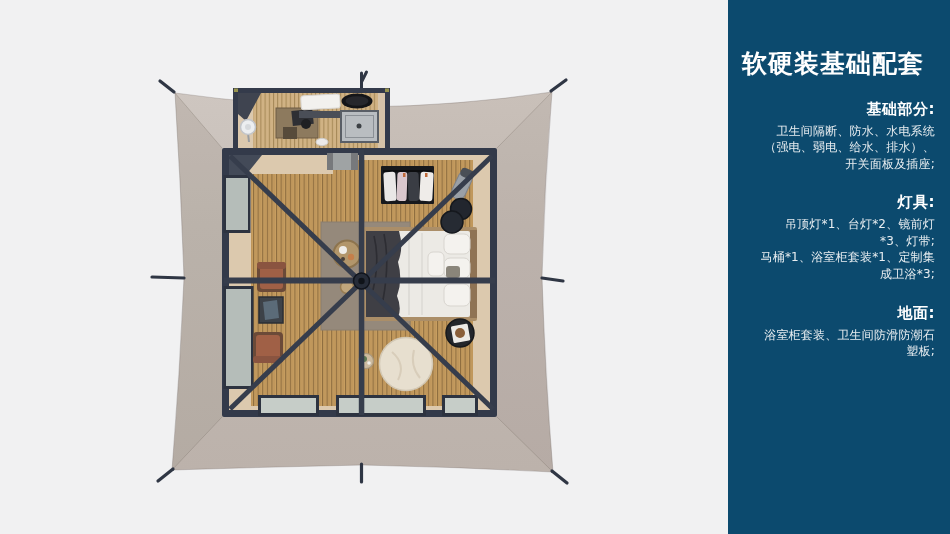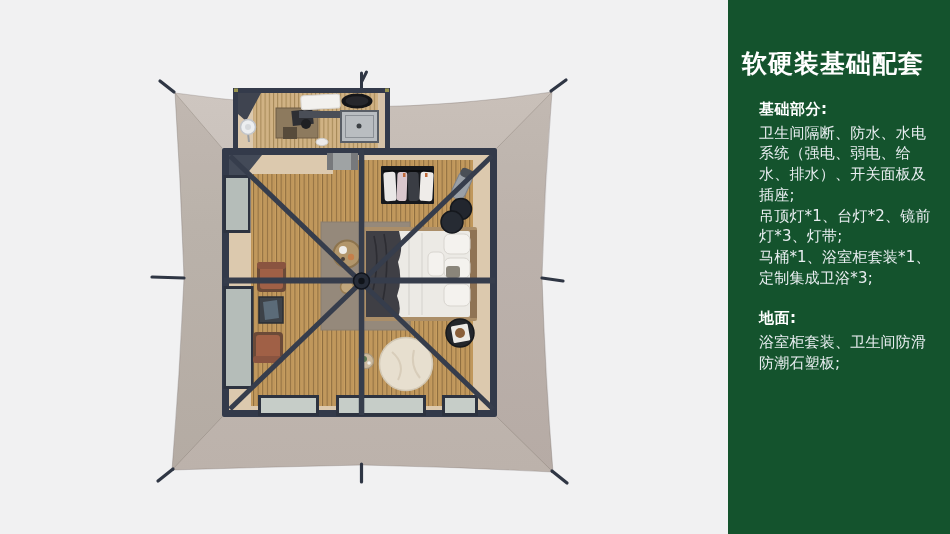--- a/index.html
+++ b/index.html
@@ -4,34 +4,34 @@
 <style>
   html,body{margin:0;padding:0;}
   body{
     width:950px;height:534px;position:relative;overflow:hidden;
     background:#f1f1f2;
     font-family:"DejaVu Sans","Liberation Sans",sans-serif;
   }
   .stage{position:absolute;left:0;top:0;width:728px;height:534px;}
   .panel{
     position:absolute;left:728px;top:0;width:222px;height:534px;
-    background:#14532d;color:#ffffff;box-sizing:border-box;
+    background:#0c4a6e;color:#ffffff;box-sizing:border-box;
     padding:50px 15px 0 14px;
   }
   .panel-title{
     margin:0;font-size:25px;font-weight:bold;letter-spacing:1px;
     line-height:1.15;white-space:nowrap;
   }
-  .panel-sections{margin:16px 0 0 17px;}
+  .panel-sections{margin:16px 0 0 17px;text-align:right;}
   .spec h2{
     margin:21px 0 4px 0;font-size:15px;font-weight:bold;letter-spacing:.5px;
     color:#ffffff;
   }
   .spec p{
-    margin:0;font-size:15px;line-height:1.38;color:#e9eef1;
+    margin:0;font-size:12px;line-height:1.38;color:#e9eef1;
     letter-spacing:.2px;
   }
 </style>
 </head>
 <body>
 
 <div class="stage">
 <svg width="728" height="534" viewBox="0 0 728 534" xmlns="http://www.w3.org/2000/svg">
   <defs>
     <pattern id="wood" width="4.6" height="12" patternUnits="userSpaceOnUse">
@@ -242,20 +242,21 @@
 </div>
 
 <aside class="panel">
   <h1 class="panel-title">软硬装基础配套</h1>
   <div class="panel-sections">
     <section class="spec">
       <h2>基础部分:</h2>
       <p>卫生间隔断、防水、水电系统（强电、弱电、给水、排水）、开关面板及插座;</p>
     </section>
     <section class="spec">
+      <h2>灯具:</h2>
       <p>吊顶灯*1、台灯*2、镜前灯*3、灯带;</p>
     </section>
     <section class="spec">
       <p>马桶*1、浴室柜套装*1、定制集成卫浴*3;</p>
     </section>
     <section class="spec">
       <h2>地面:</h2>
       <p>浴室柜套装、卫生间防滑防潮石塑板;</p>
     </section>
   </div>

